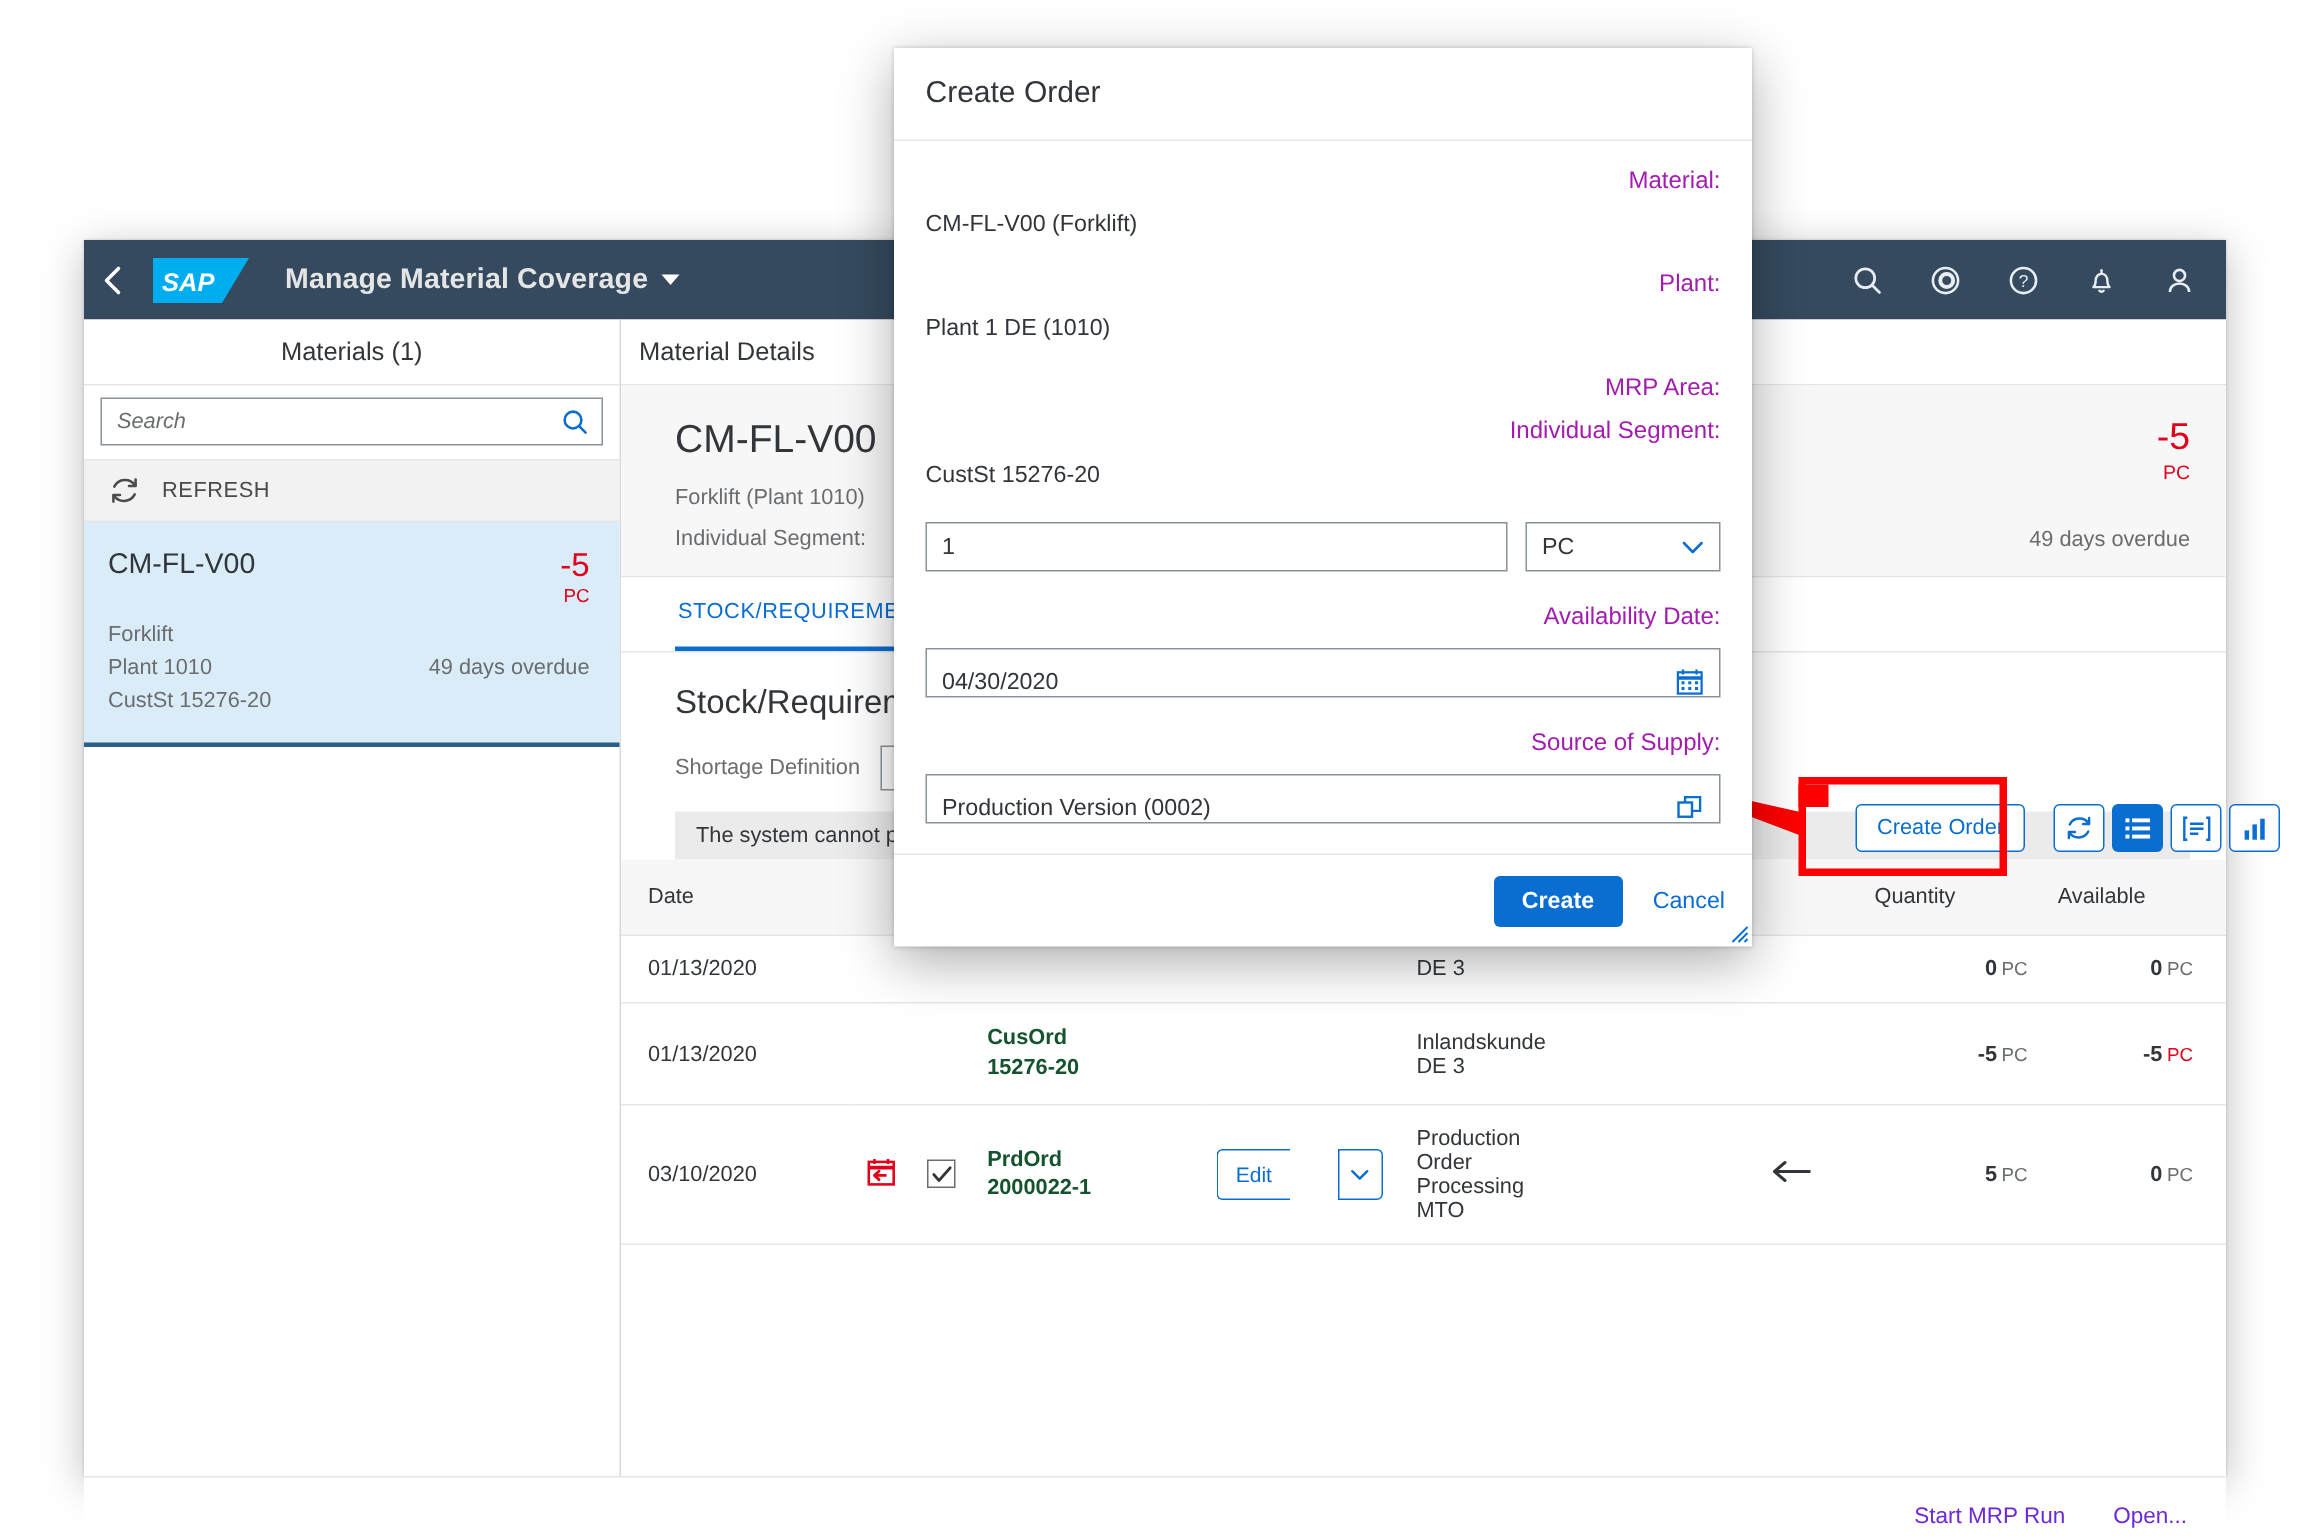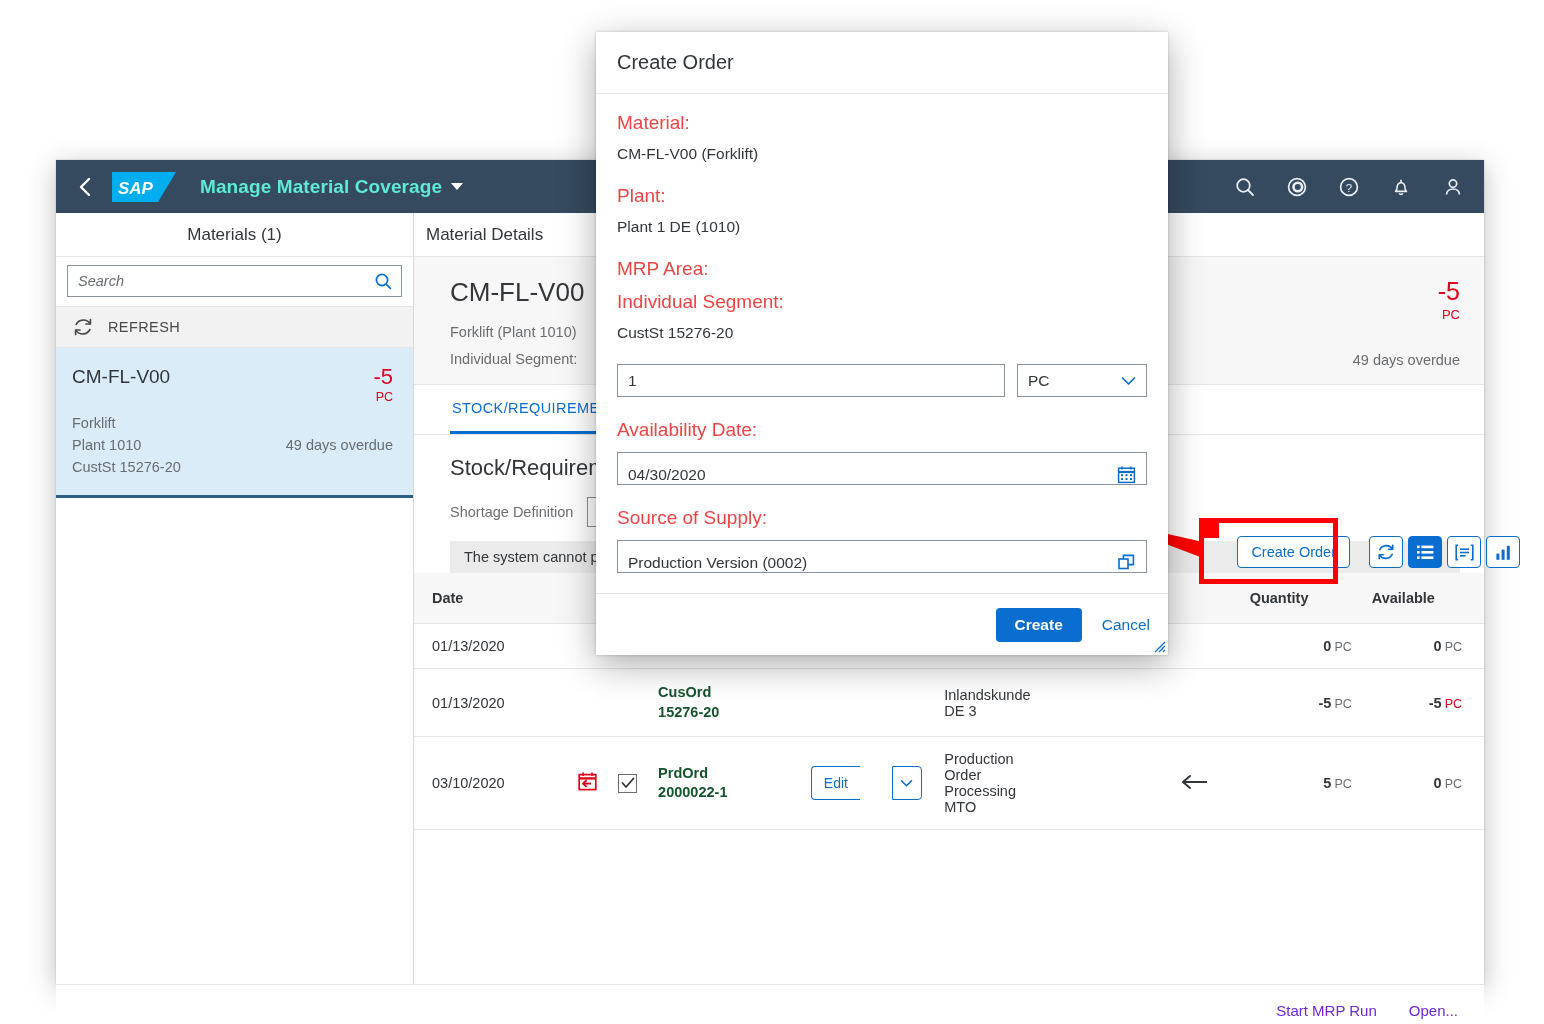--- a/index.html
+++ b/index.html
@@ -17,22 +17,22 @@
     left: 56px; top: 160px;
     width: 1428px; height: 824px;
     background: #ffffff;
     box-shadow: 0 6px 26px rgba(0,0,0,0.26), 0 0 2px rgba(0,0,0,0.18);
   }
 
   
   .shellbar {
     height: 53px; background: #354a5f;
     display: flex; align-items: center;
-    padding: 0 18px 0 12px;
-    color: #5eead4;
+    padding: 0 18px 0 2px;
+    color: #e5e5e5;
   }
   .shell-back {
     width: 34px; height: 34px; display: flex;
     align-items: center; justify-content: center;
     cursor: pointer;
   }
   .shell-back svg { display: block; }
   .sap-logo {
     width: 64px; height: 30px; margin-left: 10px;
     position: relative; display: block;
@@ -144,21 +144,21 @@
 
   .msgstrip {
     margin: 14px 0 0 0; background: #ebebeb;
     height: 32px; display: flex; align-items: center;
     padding-left: 14px; font-size: 14.5px; color: #32363a;
   }
 
   .tbl { width: 100%; border-collapse: collapse; }
   .tbl thead th {
     background: #f7f7f7; border-bottom: 1px solid #e5e5e5;
-    font-size: 14.5px; font-weight: bold; color: #32363a;
+    font-size: 14.5px; font-weight: normal; color: #32363a;
     padding: 17px 10px; text-align: left; white-space: nowrap;
   }
   .tbl tbody td {
     border-bottom: 1px solid #e5e5e5; padding: 14px 10px;
     font-size: 14.5px; color: #32363a; vertical-align: middle;
   }
   .col-date { width: 150px; padding-left: 18px !important; }
   .col-icon { width: 34px; }
   .col-chk  { width: 34px; }
   .col-doc  { width: 150px; }
@@ -230,21 +230,21 @@
     position: absolute; left: 596px; top: 32px;
     width: 572px; background: #ffffff;
     box-shadow: 0 10px 34px rgba(0,0,0,0.32), 0 0 3px rgba(0,0,0,0.2);
   }
   .dlg-head {
     height: 62px; display: flex; align-items: center;
     padding-left: 21px; border-bottom: 1px solid #e5e5e5;
     font-size: 20px; color: #32363a;
   }
   .dlg-body { padding: 18px 21px 16px; }
-  .dlg-label { font-size: 19px; color: #ef4444; margin-bottom: 11px; }
+  .dlg-label { font-size: 16px; color: #a21caf; margin-bottom: 11px; text-align: right; }
   .dlg-value { font-size: 15.5px; color: #32363a; margin-bottom: 22px; }
   .dlg-field-row { display: flex; gap: 12px; margin-bottom: 22px; }
   .dlg-input {
     flex: 1; height: 33px; border: 1px solid #89919a; background: #ffffff;
     display: flex; align-items: center; padding: 0 10px;
     font-size: 15.5px; color: #32363a;
   }
   .dlg-input.sel { flex: 0 0 130px; justify-content: space-between; cursor: pointer; }
   .dlg-input.full { width: 100%; justify-content: space-between; align-items: flex-end; }
   .dlg-foot {

